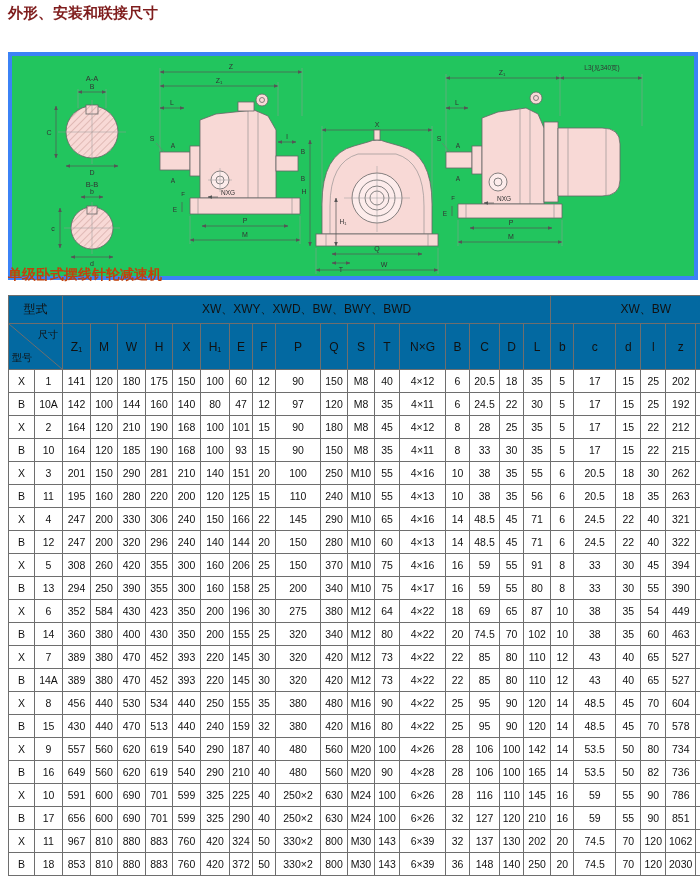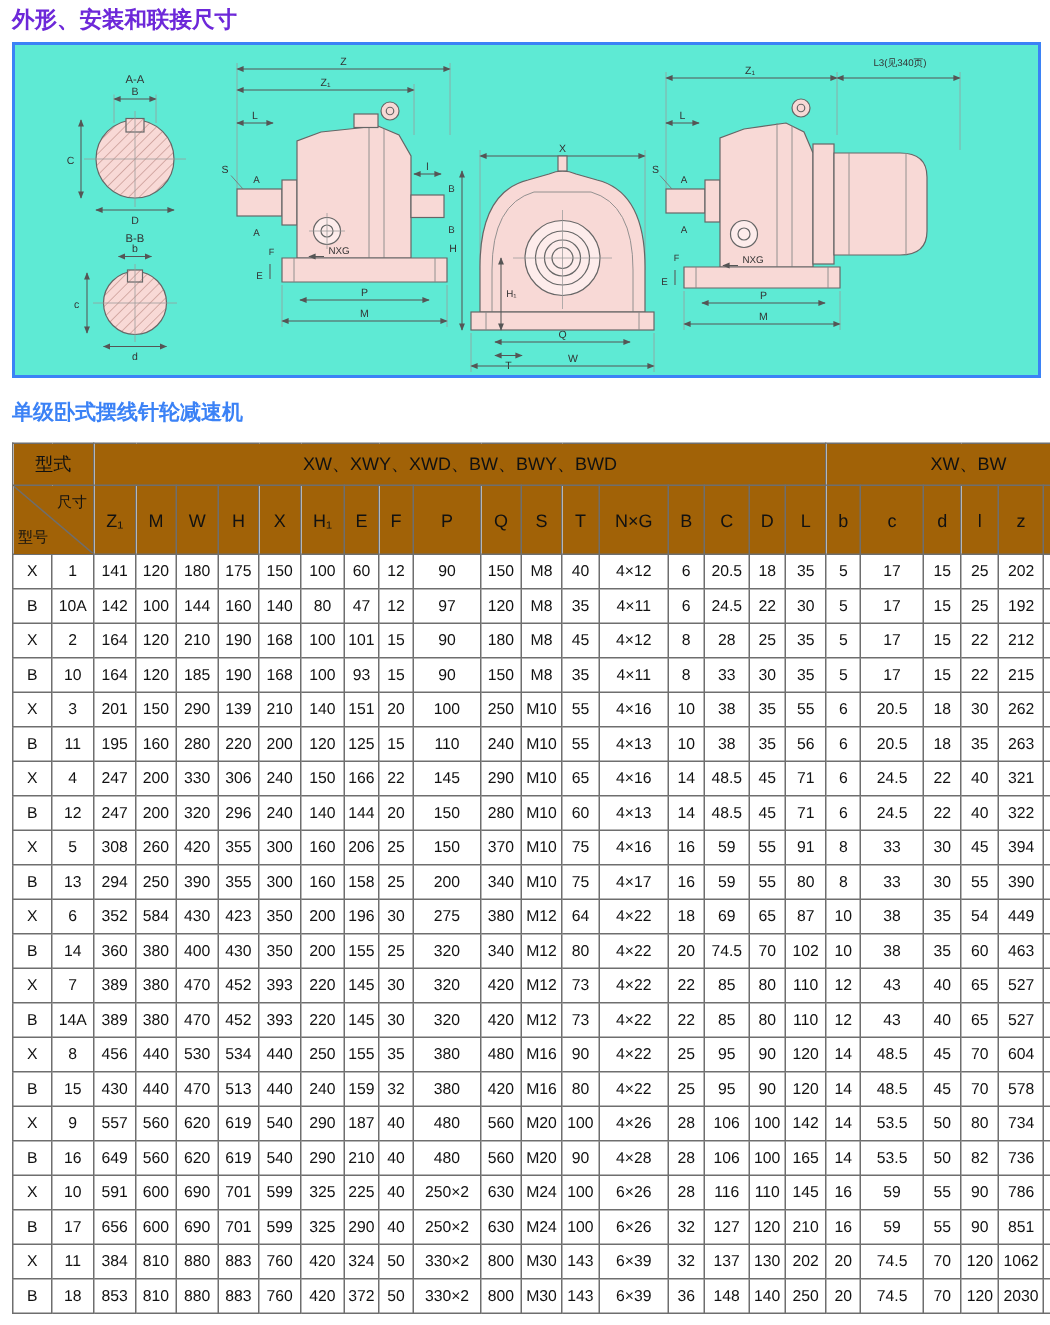--- a/index.html
+++ b/index.html
@@ -2,38 +2,38 @@
 <html><head>
 <meta charset="utf-8">
 <style>
   html,body{margin:0;padding:0;}
   body{
     width:700px;height:883px;position:relative;background:#ffffff;
     font-family:"Liberation Sans","DejaVu Sans",sans-serif;color:#1a1a1a;
     overflow:hidden;
   }
   .page-title{
-    position:absolute;left:8px;top:4px;font-size:15px;font-weight:bold;color:#6d28d9;
+    position:absolute;left:8px;top:4px;font-size:15px;font-weight:bold;color:#7f1d1d;
   }
   .drawing-box{
-    position:absolute;left:8px;top:28px;width:682px;height:220px;
-    border:2px solid #3b82f6;background:#5eead4;
+    position:absolute;left:8px;top:52px;width:682px;height:220px;
+    border:4px solid #3b82f6;background:#22c55e;
   }
   .sub-title{
-    position:absolute;left:8px;top:266px;font-size:14px;font-weight:bold;color:#3b82f6;
+    position:absolute;left:8px;top:266px;font-size:14px;font-weight:bold;color:#c2410c;
   }
   table.dim-table{
     position:absolute;left:8px;top:295px;width:684px;
     border-collapse:collapse;table-layout:fixed;
   }
   table.dim-table td,table.dim-table th{
     border:1px solid #6e6e6e;text-align:center;vertical-align:middle;
     padding:0;font-weight:normal;color:#111;overflow:hidden;white-space:nowrap;
   }
-  table.dim-table thead th{background:#a16207;font-size:12px;}
+  table.dim-table thead th{background:#0369a1;font-size:12px;}
   tr.group-row th{height:27px;font-size:12.5px;}
   tr.col-row th{height:45px;}
   table.dim-table tbody td{background:#ffffff;height:22px;font-size:10.5px;}
   .diag-cell{position:relative;padding:0;}
   .diag-cell svg{position:absolute;left:0;top:0;width:100%;height:100%;}
   .diag-top{position:absolute;top:4px;right:4px;font-size:10px;}
   .diag-bottom{position:absolute;bottom:4px;left:3px;font-size:10px;}
   .wcell div{line-height:1.25;font-size:11.5px;}
   
   .drawing-box svg text{font-family:"Liberation Sans","DejaVu Sans",sans-serif;fill:#333;}
@@ -398,21 +398,21 @@
         <td>22</td>
         <td>215</td>
         <td>11</td>
       </tr>
       <tr>
         <td>X</td>
         <td>3</td>
         <td>201</td>
         <td>150</td>
         <td>290</td>
-        <td>139</td>
+        <td>281</td>
         <td>210</td>
         <td>140</td>
         <td>151</td>
         <td>20</td>
         <td>100</td>
         <td>250</td>
         <td>M10</td>
         <td>55</td>
         <td>4×16</td>
         <td>10</td>
@@ -827,21 +827,21 @@
         <td>16</td>
         <td>59</td>
         <td>55</td>
         <td>90</td>
         <td>851</td>
         <td>560</td>
       </tr>
       <tr>
         <td>X</td>
         <td>11</td>
-        <td>384</td>
+        <td>967</td>
         <td>810</td>
         <td>880</td>
         <td>883</td>
         <td>760</td>
         <td>420</td>
         <td>324</td>
         <td>50</td>
         <td>330×2</td>
         <td>800</td>
         <td>M30</td>

